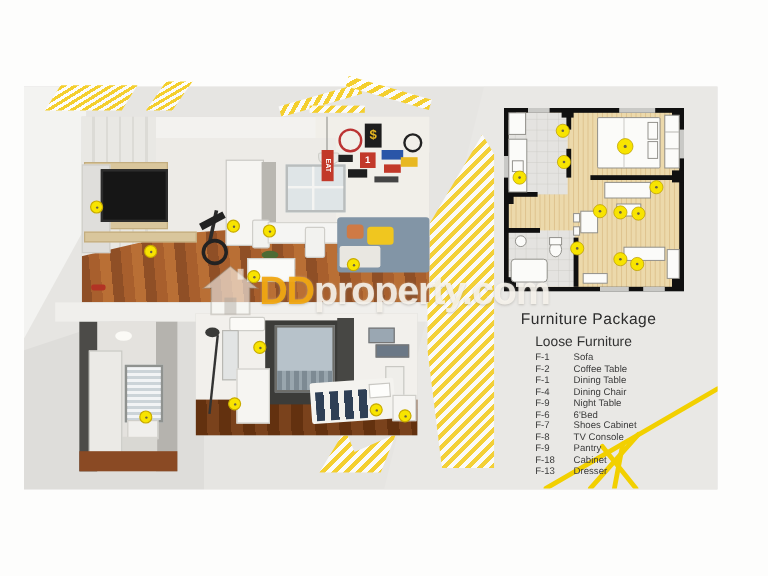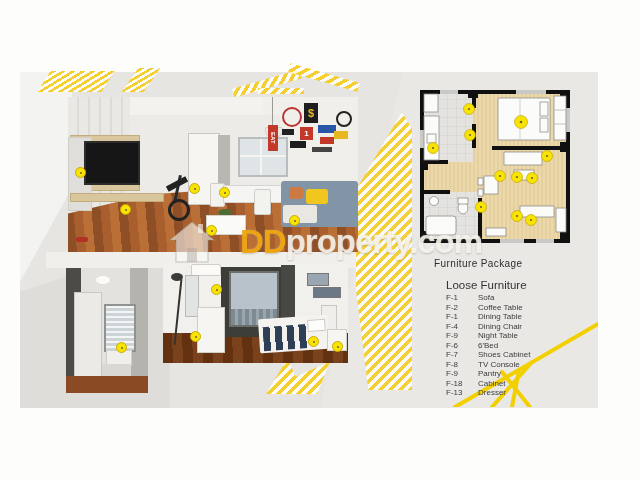--- a/index.html
+++ b/index.html
@@ -92,25 +92,25 @@
   .br-art1{left:144px;top:12px;width:20px;height:11px;background:#9aa7b2;border:1px solid #777;}
   .br-art2{left:150px;top:26px;width:26px;height:9px;background:#6b7886;border:1px solid #777;}
   .br-vanity{left:34px;top:46px;width:26px;height:44px;background:#f6f5f2;border:1px solid #cfcec9;}
   .br-mirror{left:22px;top:14px;width:12px;height:40px;background:#e2e4e4;border:1px solid #b9b8b3;}
   .br-lamp{left:14px;top:18px;width:2px;height:66px;background:#333;transform:rotate(6deg);}
   .br-lamphead{left:8px;top:12px;width:12px;height:8px;background:#3a3a38;border-radius:50%;}
   .br-night{left:164px;top:68px;width:18px;height:20px;background:#f6f5f2;border:1px solid #cfcec9;}
   
   #wm{left:168px;top:220px;display:flex;align-items:center;z-index:40;}
   #wm-text{font-size:33px;font-weight:bold;letter-spacing:-1px;
-           text-shadow:0 1px 2px rgba(95,90,78,.3),0 0 2px rgba(255,255,255,.35);margin-left:24px;}
+           text-shadow:0 1px 2px rgba(95,90,78,.3),0 0 2px rgba(255,255,255,.35);}
   .wm-dd{color:rgba(242,166,13,.92);}
   .wm-rest{color:rgba(250,247,240,.85);}
   
-  #fp-head{left:434px;top:258px;font-size:10px;color:#2d2d2d;letter-spacing:.4px;}
+  #fp-head{left:434px;top:258px;font-size:13px;color:#2d2d2d;letter-spacing:.4px;}
   #fp-sub{left:446px;top:279px;font-size:11.5px;color:#333;}
   #fp-list{left:446px;top:293px;font-size:8px;color:#3c3c3c;line-height:9.5px;}
   .fp-row{display:flex;}
   .fp-code{width:32px;}
   
   .deco1{left:44px;top:71px;width:64px;height:21px;transform:skewX(-32deg);}
   .deco2{left:130px;top:68px;width:22px;height:24px;transform:skewX(-35deg);}
   .peak1{left:232px;top:79px;width:70px;height:9px;transform:rotate(-16deg);}
   .peak2{left:288px;top:73px;width:72px;height:9px;transform:rotate(16deg);}
   .peak3{left:258px;top:88px;width:46px;height:6px;}

